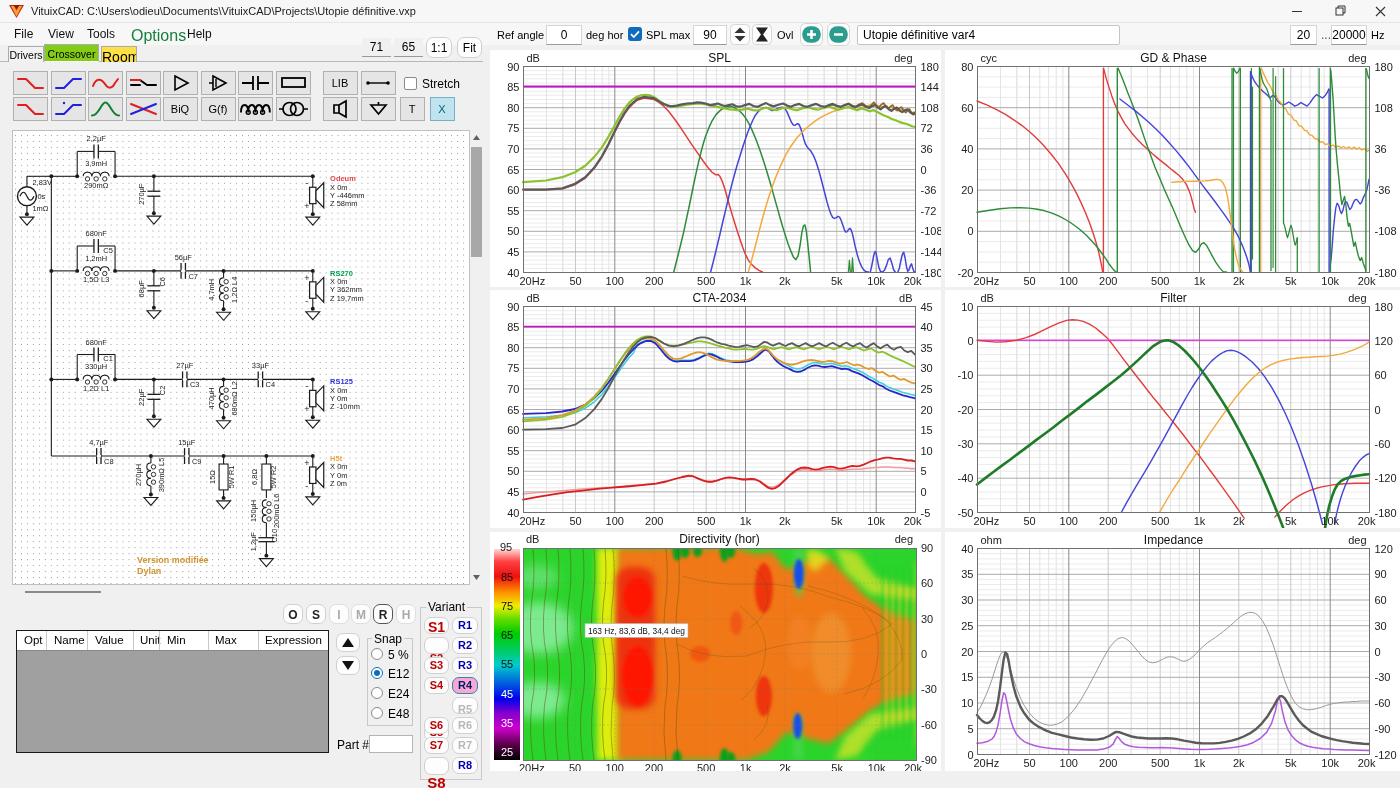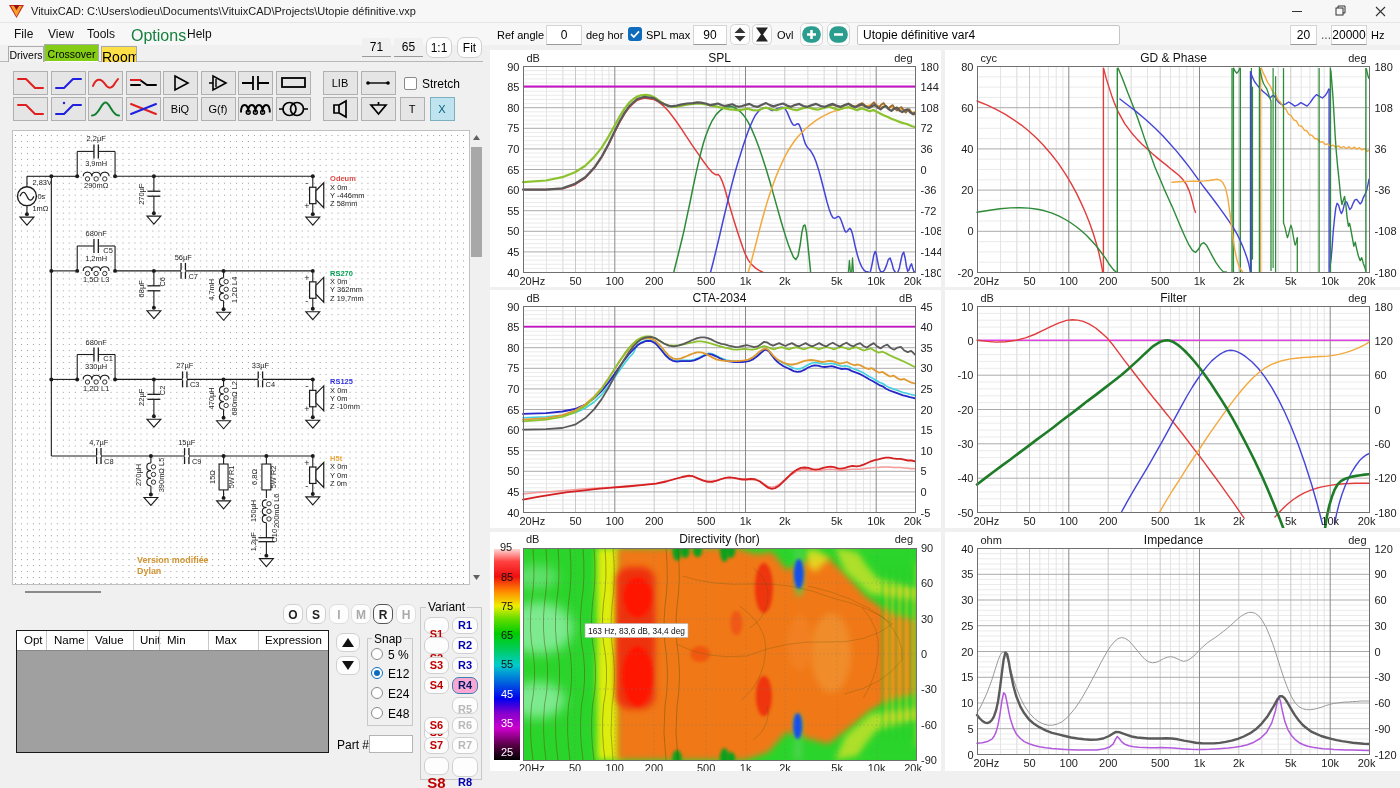--- a/index.html
+++ b/index.html
@@ -469,36 +469,36 @@
 <div class="abs" style="left:388px;top:687px;font-size:12px">E24</div>
 <div class="abs" style="left:371px;top:707px;width:14px;height:14px">
     <span style="position:absolute;left:0;top:0;width:12px;height:12px;border:1px solid #8a8a8a;border-radius:50%;background:#fff"></span>
   </div>
 <div class="abs" style="left:388px;top:707px;font-size:12px">E48</div>
 <div class="abs" style="left:337px;top:738px;font-size:12px">Part #</div>
 <div class="inp" style="left:369px;top:735px;width:44px;height:18px;border:1px solid #b5b5b5"></div>
 
 <div class="abs" style="left:420px;top:607px;width:62px;height:173px;border:1px solid #c8c8c8"></div>
 <div class="abs" style="left:426px;top:600px;font-size:12px;background:#f0f0f0;padding:0 2px">Variant</div>
-<div class="wbtn" style="left:424px;top:617px;width:25px;height:17px;padding-top:10px;font-size:11px;color:#c00000">S1</div>
+<div class="wbtn" style="left:424px;top:617px;width:25px;height:17px;padding-top:1px;font-size:14px;color:#c00000">S1</div>
 <div class="wbtn" style="left:452px;top:617px;width:26px;height:17px;padding-top:1px;font-size:11px;color:#0000b0">R1</div>
 <div class="wbtn" style="left:424px;top:637px;width:25px;height:17px;padding-top:14px;font-size:11px;color:#c00000">S2</div>
 <div class="wbtn" style="left:452px;top:637px;width:26px;height:17px;padding-top:1px;font-size:11px;color:#0000b0">R2</div>
 <div class="wbtn" style="left:424px;top:657px;width:25px;height:17px;padding-top:1px;font-size:11px;color:#c00000">S3</div>
 <div class="wbtn" style="left:452px;top:657px;width:26px;height:17px;padding-top:1px;font-size:11px;color:#0000b0">R3</div>
 <div class="wbtn" style="left:424px;top:677px;width:25px;height:17px;padding-top:1px;font-size:11px;color:#c00000">S4</div>
 <div class="wbtn" style="left:452px;top:677px;width:26px;height:17px;padding-top:1px;font-size:11px;color:#001a66;background:#f9a8d4;border-color:#3c7fb1">R4</div>
 <div class="wbtn" style="left:424px;top:724px;width:25px;height:17px;padding-top:1px;font-size:11px;color:#c00000">S5</div>
 <div class="wbtn" style="left:452px;top:697px;width:26px;height:17px;padding-top:5px;font-size:11px;color:#b8b8b8">R5</div>
 <div class="wbtn" style="left:424px;top:717px;width:25px;height:17px;padding-top:1px;font-size:11px;color:#c00000">S6</div>
 <div class="wbtn" style="left:452px;top:717px;width:26px;height:17px;padding-top:1px;font-size:11px;color:#b8b8b8">R6</div>
 <div class="wbtn" style="left:424px;top:737px;width:25px;height:17px;padding-top:1px;font-size:11px;color:#c00000">S7</div>
 <div class="wbtn" style="left:452px;top:737px;width:26px;height:17px;padding-top:1px;font-size:11px;color:#b8b8b8">R7</div>
 <div class="wbtn" style="left:424px;top:757px;width:25px;height:17px;padding-top:16px;font-size:15px;color:#c00000">S8</div>
-<div class="wbtn" style="left:452px;top:757px;width:26px;height:17px;padding-top:18px;font-size:11px;color:#0000b0">R8</div>
+<div class="wbtn" style="left:452px;top:757px;width:26px;height:17px;padding-top:1px;font-size:11px;color:#0000b0">R8</div>
 <svg style="position:absolute;left:490px;top:50px;background:#fff" width="451" height="237" viewBox="490 50 451 237">
     <g transform="translate(0.5,0.5)">
       <line x1="523" y1="70.1" x2="915" y2="70.1" stroke="#ebebeb" stroke-width="1"></line>
       <line x1="523" y1="74.2" x2="915" y2="74.2" stroke="#ebebeb" stroke-width="1"></line>
       <line x1="523" y1="78.4" x2="915" y2="78.4" stroke="#ebebeb" stroke-width="1"></line>
       <line x1="523" y1="82.5" x2="915" y2="82.5" stroke="#ebebeb" stroke-width="1"></line>
       <line x1="523" y1="90.7" x2="915" y2="90.7" stroke="#ebebeb" stroke-width="1"></line>
       <line x1="523" y1="94.8" x2="915" y2="94.8" stroke="#ebebeb" stroke-width="1"></line>
       <line x1="523" y1="99.0" x2="915" y2="99.0" stroke="#ebebeb" stroke-width="1"></line>
       <line x1="523" y1="103.1" x2="915" y2="103.1" stroke="#ebebeb" stroke-width="1"></line>

